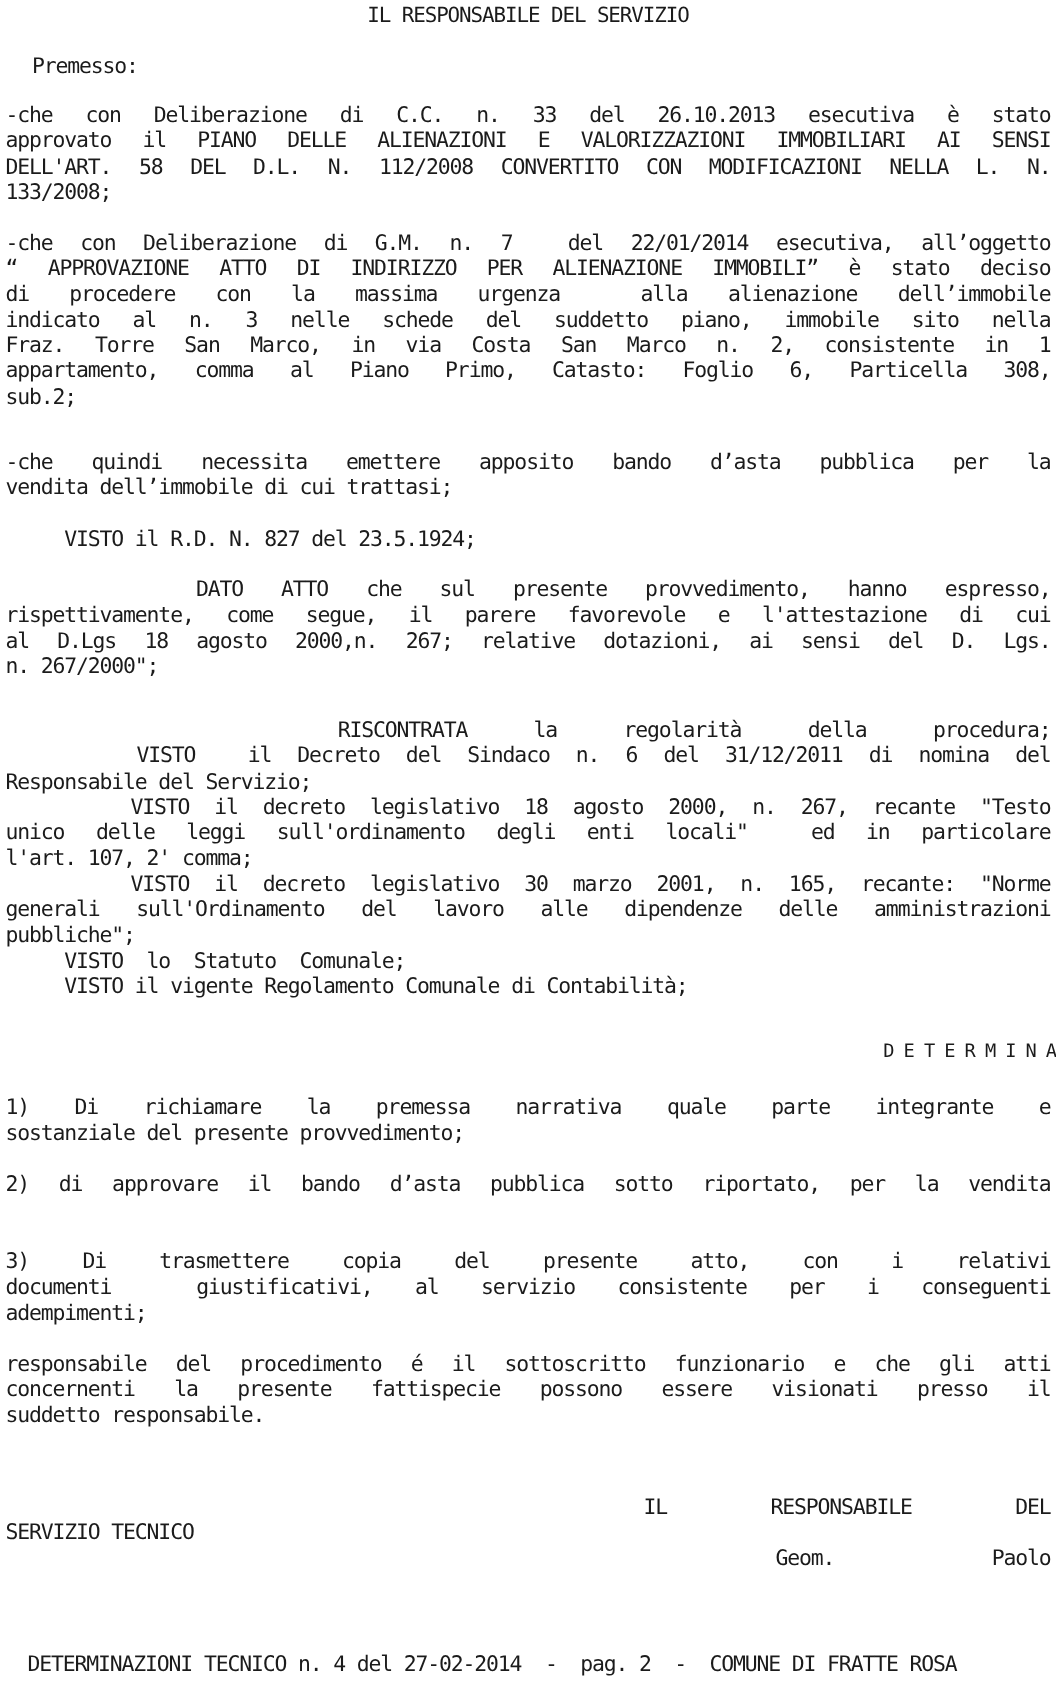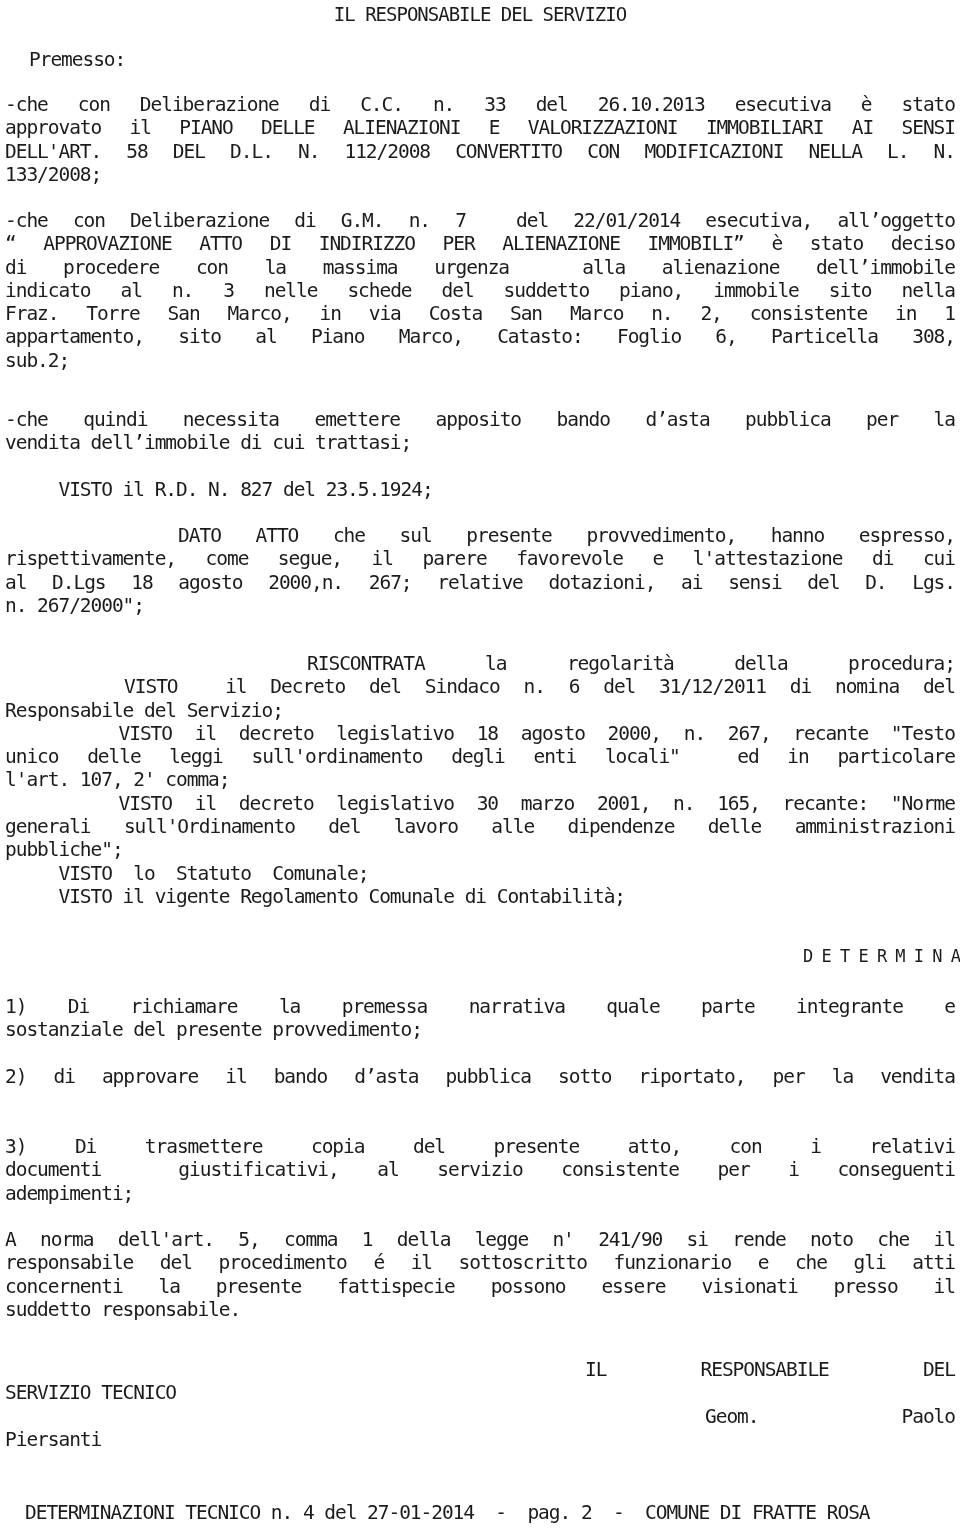--- a/index.html
+++ b/index.html
@@ -94,21 +94,21 @@
     <div class="jrow"><span style="display:block;width:100%;text-align:justify;text-align-last:justify;">DELL'ART. 58 DEL D.L. N. 112/2008 CONVERTITO CON MODIFICAZIONI NELLA L. N.</span></div>
     <div class="lrow">133/2008;</div>
   </div>
 
   <div style="position:absolute; left:5px; top:209px;">
     <div class="jrow"><span style="display:block;width:100%;text-align:justify;text-align-last:justify;">-che con Deliberazione di G.M. n. 7  del 22/01/2014 esecutiva, all’oggetto</span></div>
     <div class="jrow"><span style="display:block;width:100%;text-align:justify;text-align-last:justify;">“ APPROVAZIONE ATTO DI INDIRIZZO PER ALIENAZIONE IMMOBILI” è stato deciso</span></div>
     <div class="jrow"><span style="display:block;width:100%;text-align:justify;text-align-last:justify;">di procedere con la massima urgenza  alla alienazione dell’immobile</span></div>
     <div class="jrow"><span style="display:block;width:100%;text-align:justify;text-align-last:justify;">indicato al n. 3 nelle schede del suddetto piano, immobile sito nella</span></div>
     <div class="jrow"><span style="display:block;width:100%;text-align:justify;text-align-last:justify;">Fraz. Torre San Marco, in via Costa San Marco n. 2, consistente in 1</span></div>
-    <div class="jrow"><span style="display:block;width:100%;text-align:justify;text-align-last:justify;">appartamento, sito al Piano Marco, Catasto: Foglio 6, Particella 308,</span></div>
+    <div class="jrow"><span style="display:block;width:100%;text-align:justify;text-align-last:justify;">appartamento, comma al Piano Primo, Catasto: Foglio 6, Particella 308,</span></div>
     <div class="lrow">sub.2;</div>
   </div>
 
   <div style="position:absolute; left:5px; top:408px;">
     <div class="jrow"><span style="display:block;width:100%;text-align:justify;text-align-last:justify;">-che quindi necessita emettere apposito bando d’asta pubblica per la</span></div>
     <div class="lrow">vendita dell’immobile di cui trattasi;</div>
   </div>
 
   <div style="position:absolute; left:5px; top:478px;">
     <div class="lrow">     VISTO il R.D. N. 827 del 23.5.1924;</div>
@@ -146,32 +146,30 @@
     <div class="jrow"><span style="display:block;width:100%;text-align:justify;text-align-last:justify;">2) di approvare il bando d’asta pubblica sotto riportato, per la vendita</span></div>
   </div>
 
   <div style="position:absolute; left:5px; top:1135px;">
     <div class="jrow"><span style="display:block;width:100%;text-align:justify;text-align-last:justify;">3) Di trasmettere copia del presente atto, con i relativi</span></div>
     <div class="jrow"><span style="display:block;width:100%;text-align:justify;text-align-last:justify;">documenti  giustificativi, al servizio consistente per i conseguenti</span></div>
     <div class="lrow">adempimenti;</div>
   </div>
 
   <div style="position:absolute; left:5px; top:1228px;">
-    <div class="jrow"><span style="display:block;width:100%;text-align:justify;text-align-last:justify;">A norma dell'art. 5, comma 1 della legge n' 241/90 si rende noto che il</span></div>
     <div class="jrow"><span style="display:block;width:100%;text-align:justify;text-align-last:justify;">responsabile del procedimento é il sottoscritto funzionario e che gli atti</span></div>
     <div class="jrow"><span style="display:block;width:100%;text-align:justify;text-align-last:justify;">concernenti la presente fattispecie possono essere visionati presso il</span></div>
     <div class="lrow">suddetto responsabile.</div>
   </div>
 
   <div style="position:absolute; left:5px; top:1358px; width:950px;">
     <div class="jrow">
       <span style="display:block; width:100%; text-align:justify; text-align-last:justify; padding-left:580px; box-sizing:border-box;">IL RESPONSABILE DEL</span>
     </div>
     <div class="lrow">SERVIZIO TECNICO</div>
     <div class="jrow">
       <span style="display:block; width:100%; text-align:justify; text-align-last:justify; padding-left:700px; box-sizing:border-box;">Geom. Paolo</span>
     </div>
-    <div class="lrow">Piersanti</div>
   </div>
 
-  <div class="footer">DETERMINAZIONI TECNICO n. 4 del 27-01-2014  -  pag. 2  -  COMUNE DI FRATTE ROSA</div>
+  <div class="footer">DETERMINAZIONI TECNICO n. 4 del 27-02-2014  -  pag. 2  -  COMUNE DI FRATTE ROSA</div>
 
 </div>
 
 </body></html>

